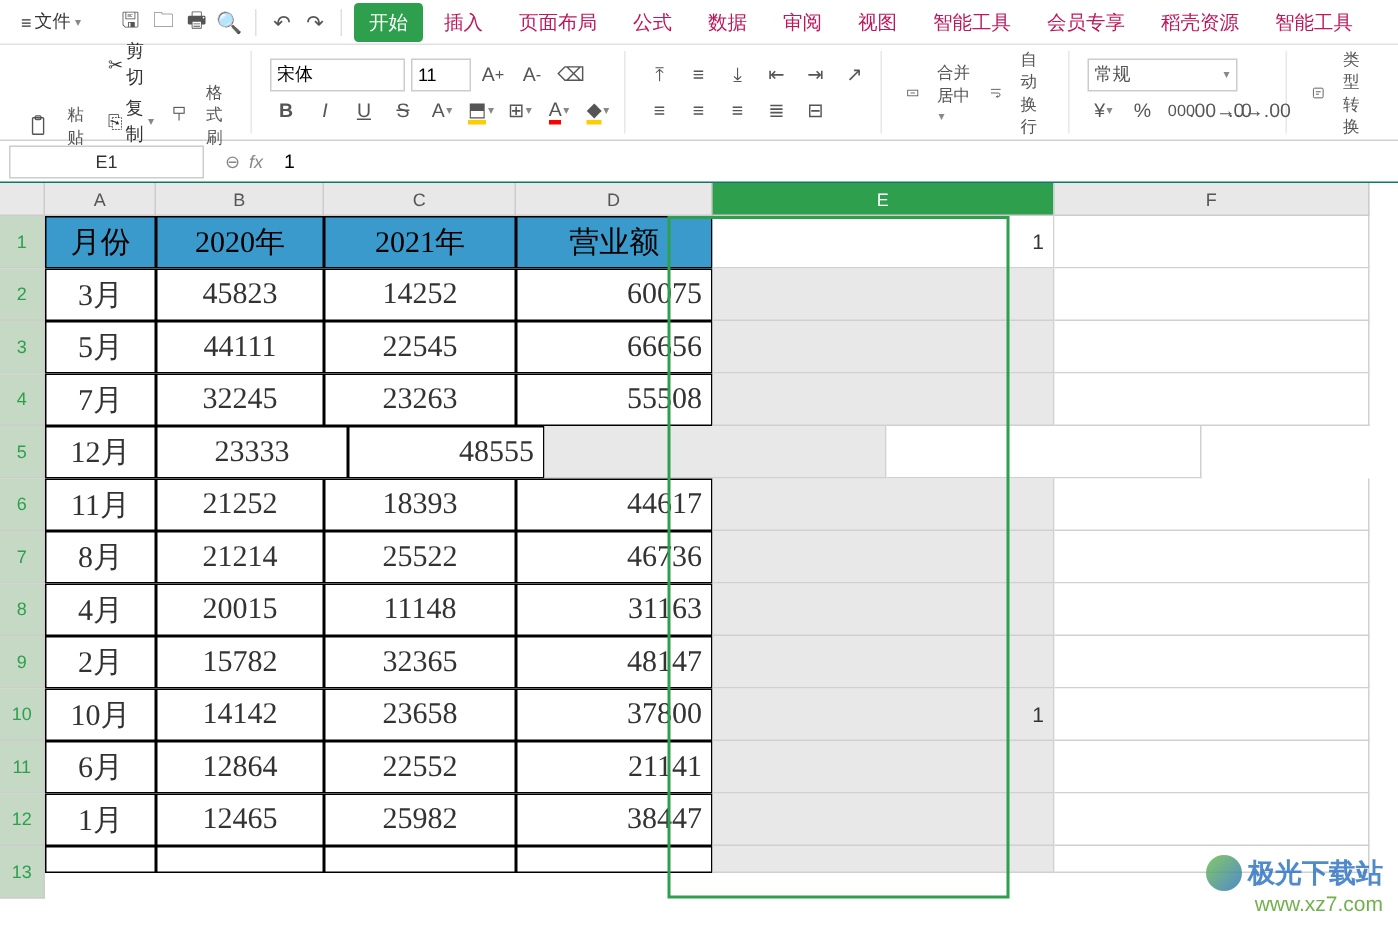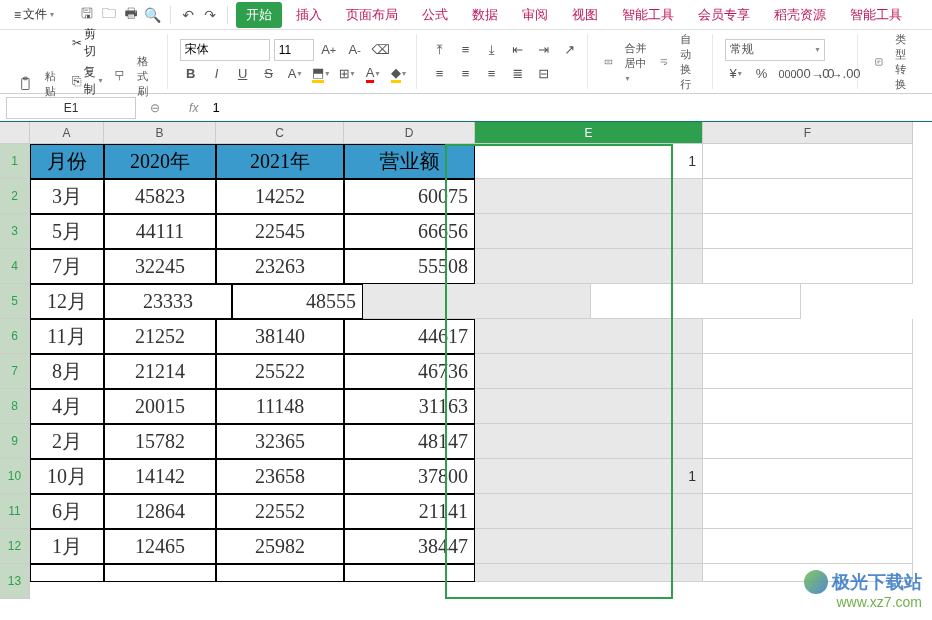--- a/index.html
+++ b/index.html
@@ -26,21 +26,21 @@
 .font-name { width: 90px; }
 .font-size { width: 40px; }
 .btn-sm { width: 22px; height: 22px; display: inline-flex; align-items: center; justify-content: center; border: none; background: transparent; color: #555; font-size: 13px; }
 .dd { font-size: 8px; color: #888; margin-left: 1px; }
 .num-fmt { border: 1px solid #ccc; height: 22px; width: 100px; padding: 0 4px; font-size: 12px; display: flex; align-items: center; justify-content: space-between; }
 
 
 .formula-bar { display: flex; align-items: center; height: 28px; border-bottom: 1px solid #0f766e; justify-content: space-between; }
 .name-box { width: 130px; border: 1px solid #ccc; height: 22px; margin: 0 6px; display: flex; align-items: center; justify-content: center; font-size: 12px; }
 .fx-area { display: flex; align-items: center; gap: 6px; padding: 0 8px; color: #888; }
-.fx-label { font-style: italic; margin-left: 23px; }
+.fx-label { font-style: italic; }
 .formula-input { border: none; flex: 1; height: 22px; padding: 0 6px; font-size: 13px; }
 
 
 .grid-wrap { position: relative; height: calc(620px - 30px - 64px - 28px); overflow: hidden; }
 .corner { position: absolute; left: 0; top: 0; width: 30px; height: 22px; background: #e8e8e8; border-right: 1px solid #ccc; border-bottom: 1px solid #ccc; }
 .col-headers { position: absolute; left: 30px; top: 0; right: 0; height: 22px; display: flex; }
 .col-h { background: #e8e8e8; border-right: 1px solid #ccc; border-bottom: 1px solid #ccc; display: flex; align-items: center; justify-content: center; font-size: 12px; color: #555; }
 .col-h.sel { background: #2ea04d; color: #fff; }
 .row-headers { position: absolute; left: 0; top: 22px; width: 30px; }
 .row-h { height: 35px; background: #e8e8e8; border-right: 1px solid #ccc; border-bottom: 1px solid #ccc; display: flex; align-items: center; justify-content: center; font-size: 12px; color: #7aa4d6; }
@@ -290,21 +290,21 @@
       <div class="cell-row">
         <div class="cell data-cell cw-A">12月</div>
         <div class="cell data-cell cw-C">23333</div>
         <div class="cell data-cell cw-D right">48555</div>
         <div class="cell empty-cell sel-col cw-E" style="justify-content: flex-end; font-size: 14px; font-family: sans-serif;"></div>
         <div class="cell empty-cell cw-F"></div>
       </div>
       <div class="cell-row">
         <div class="cell data-cell cw-A">11月</div>
         <div class="cell data-cell cw-B">21252</div>
-        <div class="cell data-cell cw-C">38140</div>
+        <div class="cell data-cell cw-C">18393</div>
         <div class="cell data-cell cw-D right">44617</div>
         <div class="cell empty-cell sel-col cw-E" style="justify-content: flex-end; font-size: 14px; font-family: sans-serif;"></div>
         <div class="cell empty-cell cw-F"></div>
       </div>
       <div class="cell-row">
         <div class="cell data-cell cw-A">8月</div>
         <div class="cell data-cell cw-B">21214</div>
         <div class="cell data-cell cw-C">25522</div>
         <div class="cell data-cell cw-D right">46736</div>
         <div class="cell empty-cell sel-col cw-E" style="justify-content: flex-end; font-size: 14px; font-family: sans-serif;"></div>

